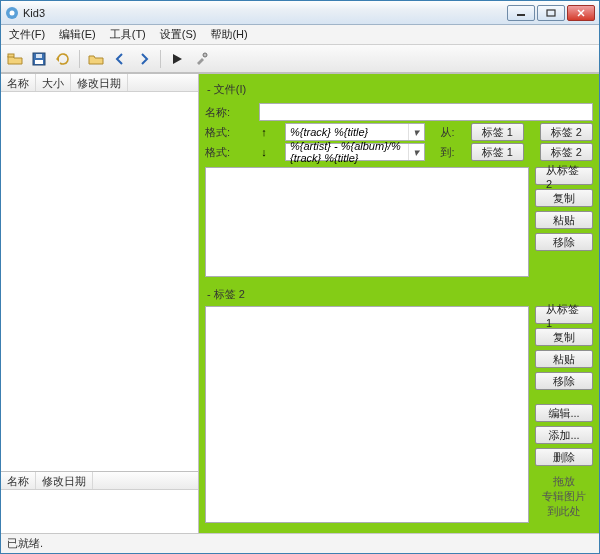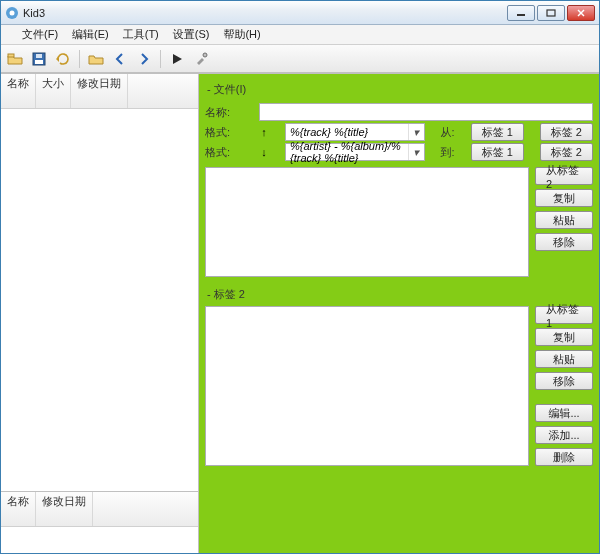--- a/index.html
+++ b/index.html
@@ -5,28 +5,28 @@
 * { box-sizing: border-box; margin: 0; padding: 0; font-family: "Microsoft YaHei", Tahoma, sans-serif; font-size: 11px; }
 body { background: #f0f0f0; width: 600px; height: 554px; overflow: hidden; }
 .window { width: 600px; height: 554px; background: #fff; border: 1px solid #3c7fb1; display: flex; flex-direction: column; }
 .titlebar { height: 24px; background: linear-gradient(#fdfefe,#e9eff5 40%,#d7e4f2); display: flex; align-items: center; padding: 8px 4px; border-bottom: 1px solid #a0b4c8; }
 .titlebar .appicon { width: 14px; height: 14px; margin-right: 4px; }
 .titlebar .title { flex: 0 0 auto; color: #222; }
 .titlebar .spacer { flex: 1; }
 .winbtns { display: flex; gap: 2px; }
 .winbtn { width: 28px; height: 16px; border: 1px solid #6f8ba8; border-radius: 2px; background: linear-gradient(#f5f9fd,#d4e3f3); display:flex;align-items:center;justify-content:center;color:#333;font-size:10px;line-height:1; }
 .winbtn.close { background: linear-gradient(#f0a0a0,#d43c2c); color:#fff; border-color:#a03028; }
-.menubar { height: 20px; background: #f4f4f4; display: flex; align-items: center; padding: 0 15px; gap: 2px; border-bottom: 1px solid #d0d0d0; }
+.menubar { height: 20px; background: #f4f4f4; display: flex; align-items: center; padding: 0 2px; gap: 2px; border-bottom: 1px solid #d0d0d0; }
 .menuitem { padding: 2px 6px; color: #222; cursor: default; }
 .toolbar { height: 28px; background: linear-gradient(#fbfbfb,#e8e8e8); display: flex; align-items: center; padding: 0 4px; gap: 4px; border-bottom: 1px solid #c0c0c0; }
 .tbtn { width: 20px; height: 20px; display:flex;align-items:center;justify-content:center; border:1px solid transparent; border-radius:3px;}
 .tsep { width:1px; height:18px; background:#c8c8c8; margin:0 2px;}
 .content { flex: 1; display: flex; border-top: 1px solid #c0c0c0; overflow:hidden;}
 .leftpane { width: 198px; display:flex; flex-direction:column; background:#fff; border-right:1px solid #c0c0c0;}
-.listhdr { height: 35px; background: linear-gradient(#fdfdfd,#ececec); border-bottom:1px solid #d0d0d0; display:flex; }
+.listhdr { height: 18px; background: linear-gradient(#fdfdfd,#ececec); border-bottom:1px solid #d0d0d0; display:flex; }
 .listhdr .col { padding:2px 6px; border-right:1px solid #d8d8d8; color:#333;}
 .filelist { flex:1; background:#fff; }
 .bottomlist { height: 62px; border-top:1px solid #c0c0c0; display:flex;flex-direction:column;}
 .rightpane { flex:1; background:#84cc16; overflow-y:auto; padding: 4px 6px;}
 .section { margin-bottom: 6px; }
 .sechdr { padding: 4px 2px; color:#333; }
 .row { display:flex; align-items:center; gap:16px; margin: 2px 0; }
 .row .lbl { width: 38px; text-align:left; color:#333;}
 .row .arrow { width:10px; text-align:center; }
 .combo { flex:1; height:18px; border:1px solid #abadb3; background:#fff; display:flex; align-items:center; padding:0 4px; position:relative;font-style:italic;}
@@ -202,21 +202,29 @@
           <div class="tagarea" style="min-height:140px"></div>
           <div class="sidebtns">
             <div class="btn">从标签 1</div>
             <div class="btn">复制</div>
             <div class="btn">粘贴</div>
             <div class="btn">移除</div>
             <div style="height:6px"></div>
             <div class="btn">编辑...</div>
             <div class="btn">添加...</div>
             <div class="btn">删除</div>
+            <div class="dropzone">
+                <span style="white-space:pre-line">拖放
+专辑图片
+到此处</span>
+              </div>
           </div>
         </div>
       </div>
 
     </div>
   </div>
 
+  <div class="statusbar">
+    <span>已就绪.</span>
+  </div>
 
 </div>
 
 </body></html>

